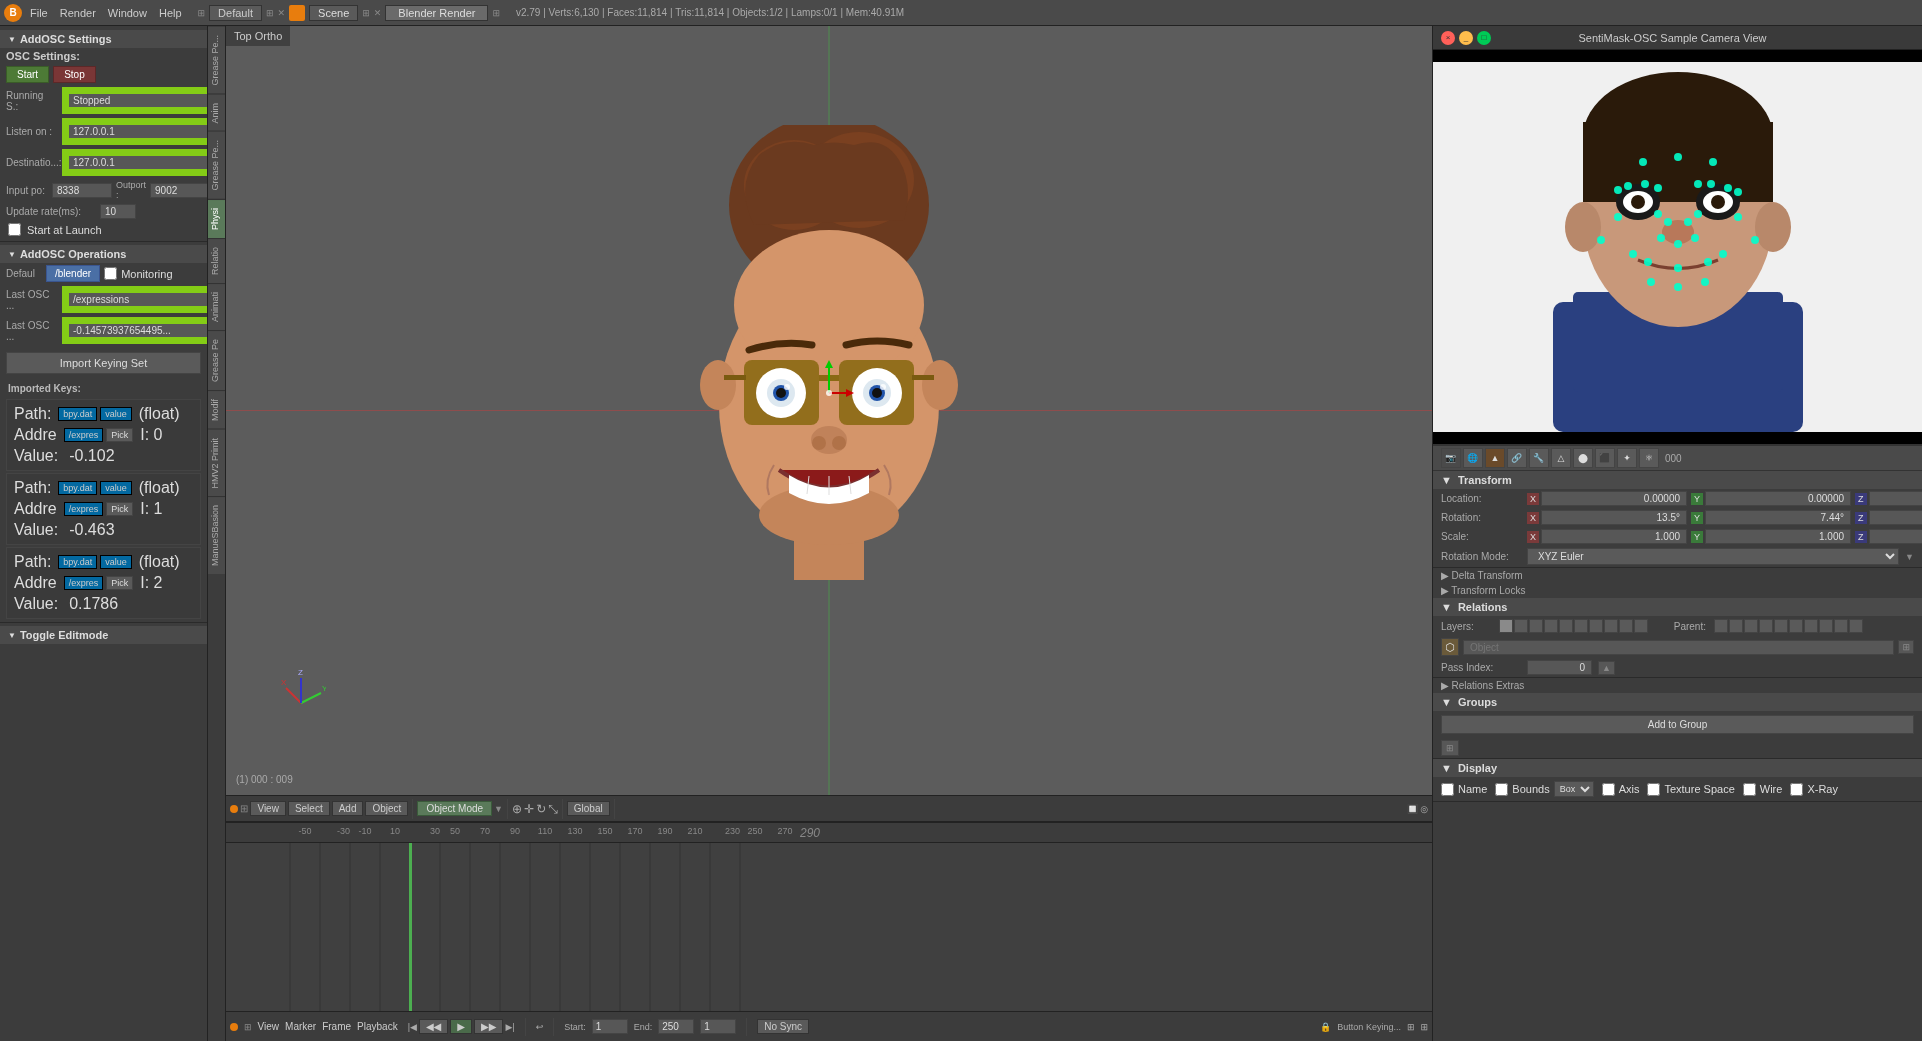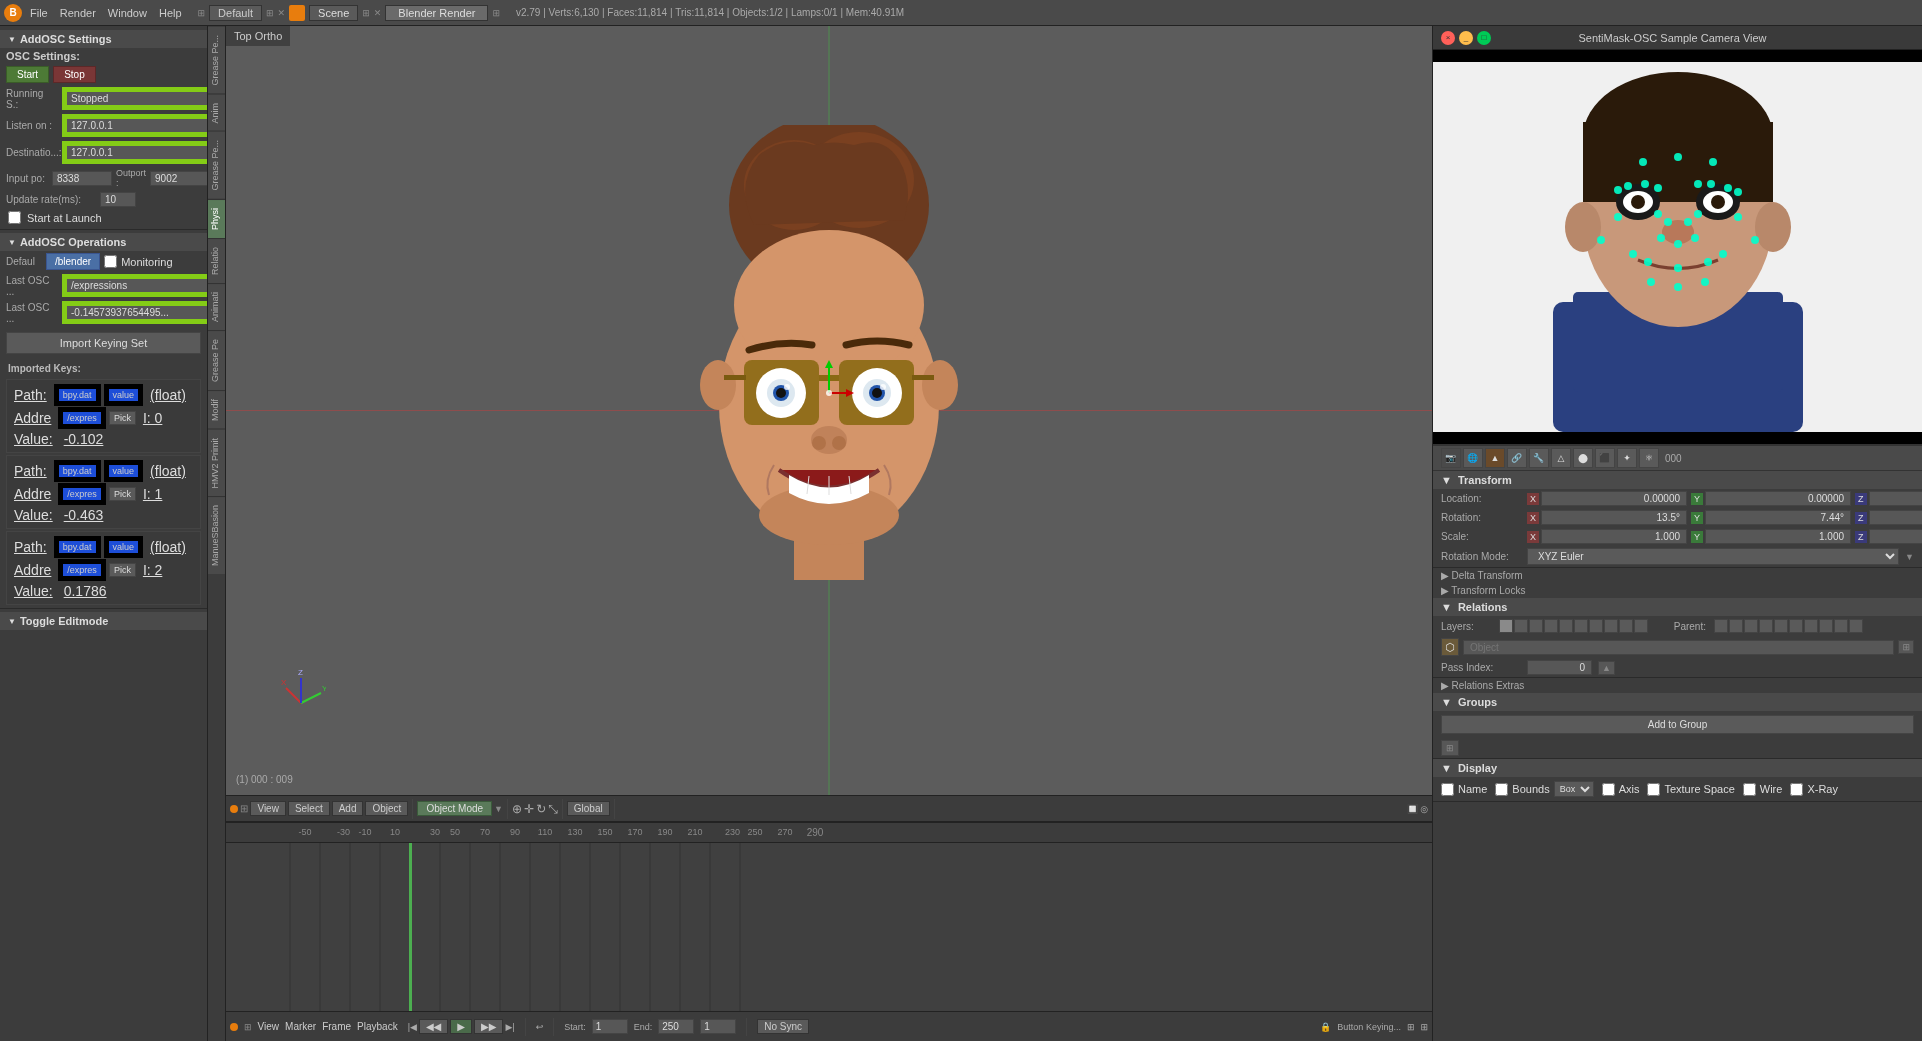--- a/index.html
+++ b/index.html
@@ -107,21 +107,21 @@
       gap: 4px;
     }
     .panel-label {
       color: #aaa;
       font-size: 10px;
       min-width: 52px;
     }
     .panel-input {
       flex: 1;
       background: #575757;
-      border: 5px solid #84cc16;
+      border: 7px solid #84cc16;
       color: #ddd;
       padding: 1px 4px;
       font-size: 10px;
     }
     .btn-green {
       background: #4d7a36;
       border: 1px solid #3a5c28;
       color: white;
       padding: 2px 10px;
       cursor: pointer;
@@ -195,31 +195,30 @@
     .key-block {
       background: #3a3a3a;
       border: 1px solid #444;
       margin: 2px 6px;
       padding: 3px;
     }
     .key-row {
       display: flex; align-items: center; gap: 3px; margin: 1px 0;
     }
     .key-tag {
-      background: #1d4ed8;
-      border: 5px solid #000000;
+      background: #0369a1;
+      border: 1px solid #000000;
       color: #ccc;
       padding: 1px 4px;
       font-size: 9px;
     }
     .key-val {
       color: #ddd;
-      font-size: 14px;
+      font-size: 16px;
       padding: 1px 4px;
-      text-decoration: underline;
     }
 
     
     .side-tabs-left {
       width: 18px;
       background: #3c3c3c;
       display: flex;
       flex-direction: column;
       border-right: 1px solid #222;
       flex-shrink: 0;
@@ -844,21 +843,21 @@
           <span style="font-size:9px;color:#888;min-width:30px;text-align:center;">90</span>
           <span style="font-size:9px;color:#888;min-width:30px;text-align:center;">110</span>
           <span style="font-size:9px;color:#888;min-width:30px;text-align:center;">130</span>
           <span style="font-size:9px;color:#888;min-width:30px;text-align:center;">150</span>
           <span style="font-size:9px;color:#888;min-width:30px;text-align:center;">170</span>
           <span style="font-size:9px;color:#888;min-width:30px;text-align:center;">190</span>
           <span style="font-size:9px;color:#888;min-width:30px;text-align:center;">210</span>
           <span style="font-size:9px;color:#888;min-width:30px;text-align:right;">230</span>
           <span style="font-size:9px;color:#888;min-width:30px;text-align:center;">250</span>
           <span style="font-size:9px;color:#888;min-width:30px;text-align:center;">270</span>
-          <span style="font-size:10px;color:#888;min-width:30px;text-align:center;">290</span>
+          <span style="font-size:12px;color:#888;min-width:30px;text-align:left;font-style:italic;">290</span>
         </div>
       </div>
 
       <div style="flex:1; background:#404040; position:relative; overflow:hidden;">
 
         <div style="position:absolute; left:184px; top:0; width:2px; height:100%; background:#4CAF50; z-index:5;"></div>
 
         <svg width="100%" height="100%" style="position:absolute;top:0;left:0;" xmlns="http://www.w3.org/2000/svg">
           <line x1="64" y1="0" x2="64" y2="100%" stroke="#333" stroke-width="1"></line>
           <line x1="94" y1="0" x2="94" y2="100%" stroke="#333" stroke-width="1"></line>

